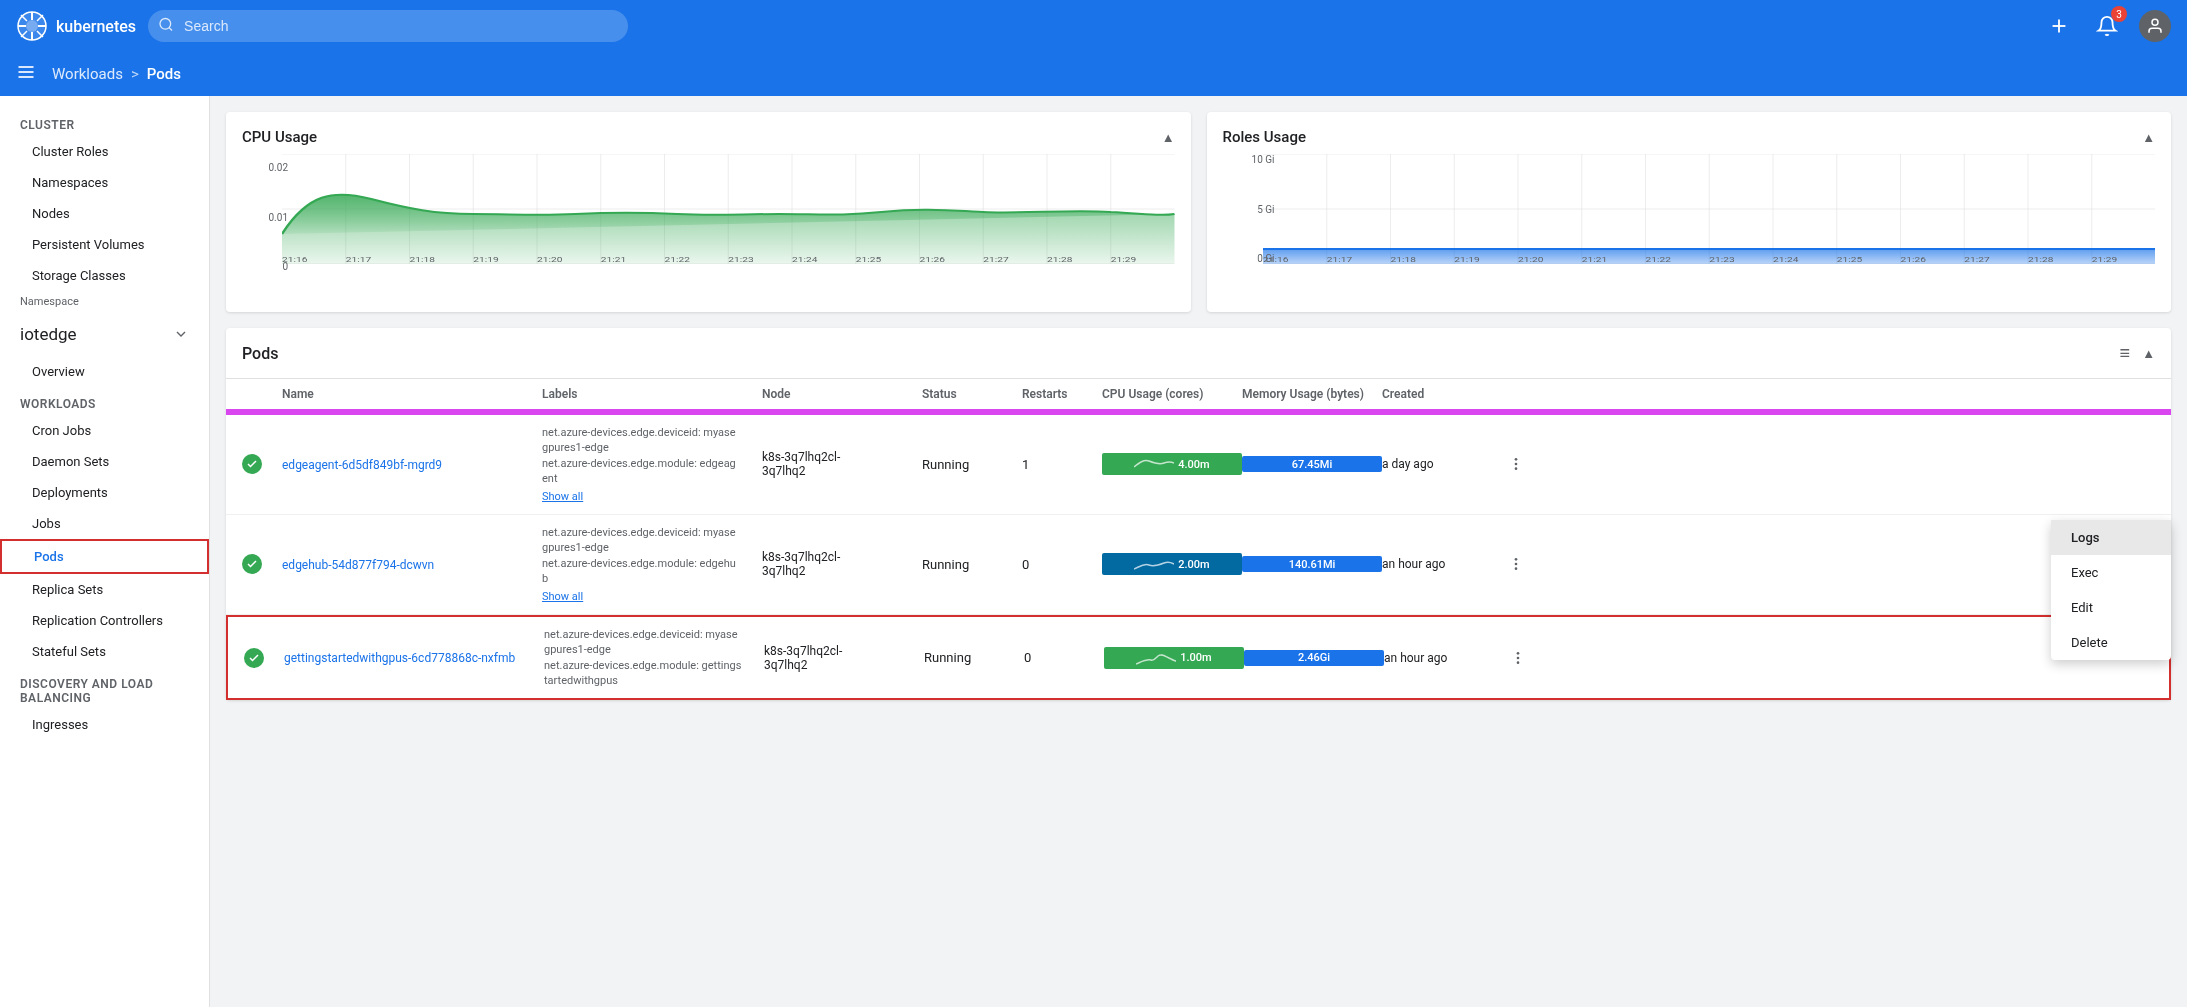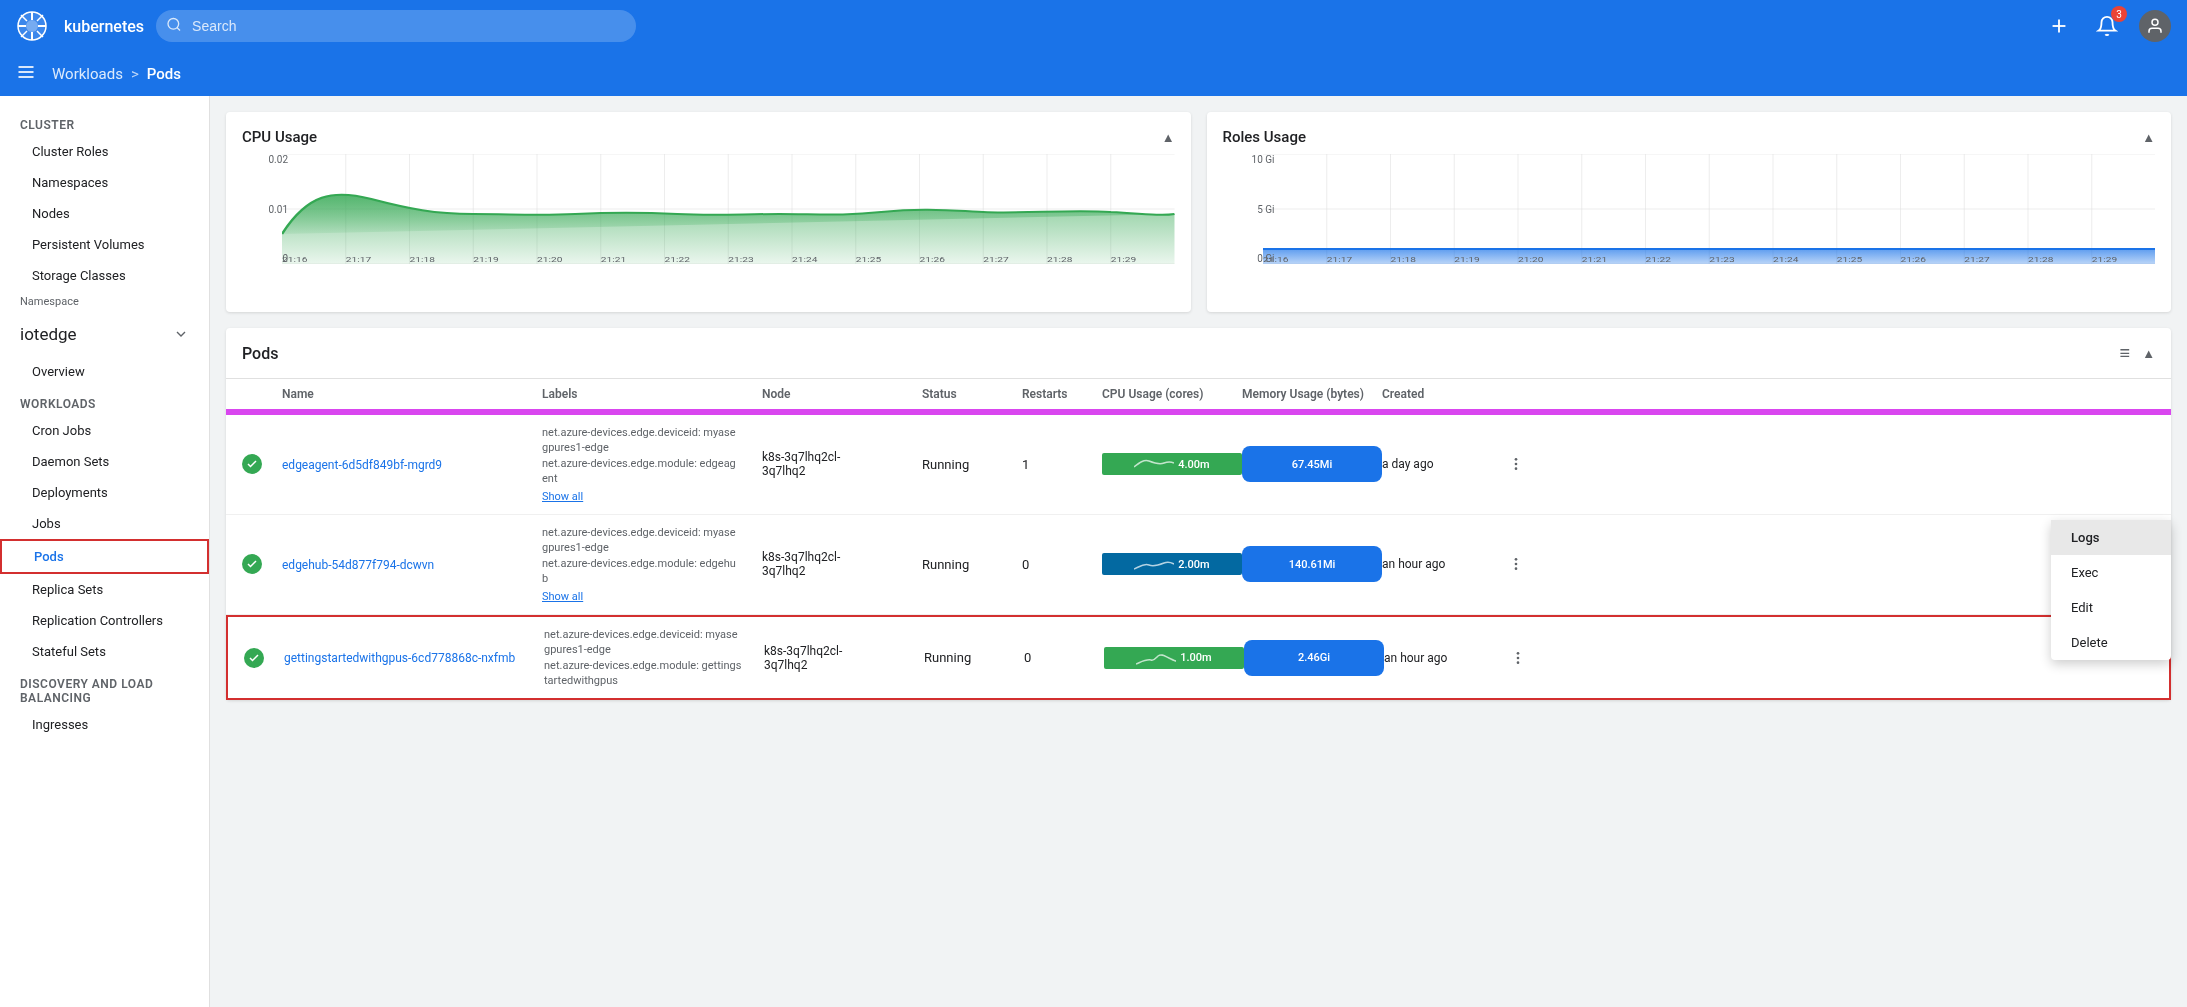--- a/index.html
+++ b/index.html
@@ -3,21 +3,21 @@
   <meta charset="utf-8">
   <style>
     * { box-sizing: border-box; margin: 0; padding: 0; }
     body { font-family: 'Roboto', Arial, sans-serif; font-size: 13px; background: #f1f3f4; color: #202124; }
 
     
     .topbar {
       display: flex; align-items: center; background: #1a73e8; height: 52px;
       padding: 0 16px; gap: 12px;
     }
-    .topbar-logo { display: flex; align-items: center; gap: 16px; color: white; font-size: 16px; font-weight: 500; }
+    .topbar-logo { display: flex; align-items: center; gap: 8px; color: white; font-size: 16px; font-weight: 500; }
     .topbar-logo .k8s-icon { width: 32px; height: 32px; }
     .search-wrapper { position: relative; flex: 1; max-width: 480px; }
     .search-wrapper input {
       width: 100%; background: rgba(255,255,255,0.2); border: none; border-radius: 24px;
       padding: 8px 16px 8px 36px; color: white; font-size: 14px; outline: none;
     }
     .search-wrapper input::placeholder { color: rgba(255,255,255,0.8); }
     .search-icon-wrap { position: absolute; left: 10px; top: 50%; transform: translateY(-50%); color: rgba(255,255,255,0.8); }
     .topbar-actions { margin-left: auto; display: flex; align-items: center; gap: 16px; color: white; }
     .topbar-actions .icon-btn { width: 32px; height: 32px; display: flex; align-items: center; justify-content: center; cursor: pointer; border-radius: 50%; }
@@ -83,21 +83,21 @@
     .table-row { display: grid; grid-template-columns: 40px 260px 220px 160px 100px 80px 140px 140px 120px 40px; padding: 10px 16px; border-bottom: 1px solid #f0f0f0; align-items: center; font-size: 13px; }
     .status-dot { width: 20px; height: 20px; border-radius: 50%; background: #34a853; display: flex; align-items: center; justify-content: center; }
     .status-dot svg { color: white; }
 
     .pod-link { color: #1a73e8; text-decoration: none; font-size: 12px; }
 
     .labels-cell { font-size: 11px; color: #5f6368; line-height: 1.4; }
     .show-all-link { color: #1a73e8; font-size: 11px; cursor: pointer; display: block; margin-top: 2px; }
 
     .cpu-bar { background: #34a853; height: 22px; border-radius: 2px; display: flex; align-items: center; justify-content: center; color: white; font-size: 11px; font-weight: 500; min-width: 50px; }
-    .mem-bar { background: #1a73e8; height: 36px; border-radius: 8px; display: flex; align-items: center; justify-content: center; color: white; font-size: 11px; font-weight: 500; min-width: 60px; }
+    .mem-bar { background: #1a73e8; height: 16px; border-radius: 2px; display: flex; align-items: center; justify-content: center; color: white; font-size: 11px; font-weight: 500; min-width: 60px; }
 
     .more-btn { cursor: pointer; color: #5f6368; display: flex; align-items: center; justify-content: center; width: 28px; height: 28px; border-radius: 50%; }
 
     
     .context-menu {
       position: fixed; background: white; box-shadow: 0 4px 12px rgba(0,0,0,0.2);
       border-radius: 4px; z-index: 1000; min-width: 120px;
       right: 16px; top: 520px;
     }
     .context-menu-item {
@@ -244,21 +244,21 @@
   <div class="content">
 
     <div class="charts-row">
 
       <div class="chart-card">
         <div class="chart-header">
           <span class="chart-title">CPU Usage</span>
           <span class="chart-collapse">▲</span>
         </div>
         <div class="chart-area" style="display: flex; align-items: flex-end; padding-left: 40px; padding-bottom: 20px;">
-          <div style="position: absolute; left: 16px; top: 0; height: calc(100% - 20px); display: flex; flex-direction: column; justify-content: space-between; font-size: 10px; color: #5f6368; text-align: right; width: 30px;">
+          <div style="position: absolute; left: 16px; top: 8px; height: calc(100% - 20px); display: flex; flex-direction: column; justify-content: space-between; font-size: 10px; color: #5f6368; text-align: right; width: 30px;">
             <span>0.02</span>
             <span>0.01</span>
             <span>0</span>
           </div>
           <svg width="100%" height="100%" viewBox="0 0 700 110" preserveAspectRatio="none">
             <defs>
               <linearGradient id="cpuGrad" x1="0" y1="0" x2="0" y2="1">
                 <stop offset="0%" stop-color="#34a853" stop-opacity="0.6"></stop>
                 <stop offset="100%" stop-color="#34a853" stop-opacity="0.1"></stop>
               </linearGradient>

